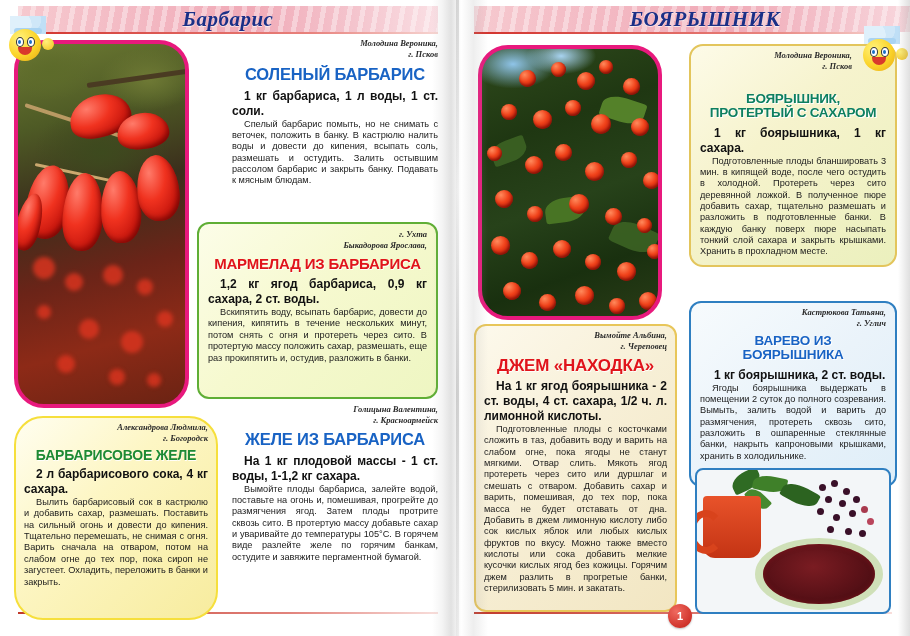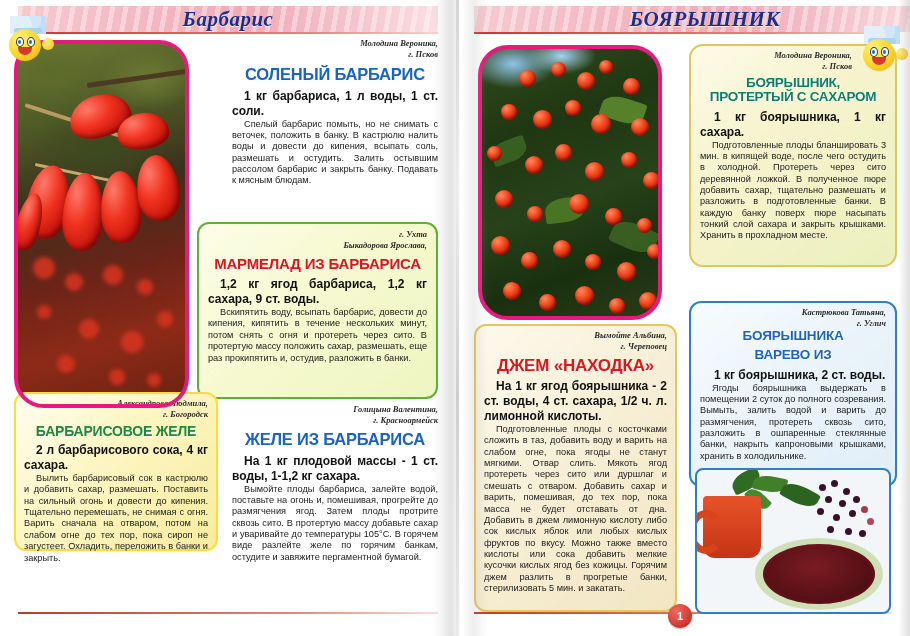--- a/index.html
+++ b/index.html
@@ -197,25 +197,25 @@
       <div class="ingr" style="margin-top:6px;">1 кг барбариса, 1 л воды, 1 ст. соли.</div>
       <div class="body">Спелый барбарис помыть, но не снимать с веточек, положить в банку. В кастрюлю налить воды и довести до кипения, всыпать соль, размешать и остудить. Залить остывшим рассолом барбарис и закрыть банку. Подавать к мясным блюдам.</div>
     </div>
 
     <div class="box box-green" style="left:197px;top:222px;width:241px;height:177px;padding:5px 9px 4px;">
       <div class="author">
         <div>г. Ухта</div>
         <div>Быкадорова Ярослава,</div>
       </div>
       <div class="rtitle t-red" style="margin-top:5px;">МАРМЕЛАД ИЗ БАРБАРИСА</div>
-      <div class="ingr" style="margin-top:6px;">1,2 кг ягод барбариса, 1,2 кг сахара, 9 ст. воды.</div>
+      <div class="ingr" style="margin-top:6px;">1,2 кг ягод барбариса, 0,9 кг сахара, 2 ст. воды.</div>
       <div class="body">Вскипятить воду, всыпать барбарис, довести до кипения, кипятить в течение нескольких минут, потом снять с огня и протереть через сито. В протертую массу положить сахар, размешать, еще раз прокипятить и, остудив, разложить в банки.</div>
     </div>
 
-    <div class="box box-yellow" style="left:14px;top:392px;width:204px;height:159px;padding:4px 8px;">
+    <div class="box box-yellow" style="left:14px;top:416px;width:204px;height:204px;padding:4px 8px;border-radius:29px;">
       <div class="author">
         <div>Александрова Людмила,</div>
         <div>г. Богородск</div>
       </div>
       <div class="rtitle t-green" style="margin-top:4px;">БАРБАРИСОВОЕ ЖЕЛЕ</div>
       <div class="ingr" style="margin-top:5px;">2 л барбарисового сока, 4 кг сахара.</div>
       <div class="body">Вылить барбарисовый сок в кастрюлю и добавить сахар, размешать. Поставить на сильный огонь и довести до кипения. Тщательно перемешать, не снимая с огня. Варить сначала на отваром, потом на слабом огне до тех пор, пока сироп не загустеет. Охладить, переложить в банки и закрыть.</div>
     </div>
 
     <div class="box" style="left:232px;top:404px;width:206px;height:200px;">
@@ -293,33 +293,33 @@
       <span class="sm-mouth"></span>
     </div>
     <div class="sm-hand"></div>
   </div>
 
   <div class="box box-ygreen" style="left:689px;top:44px;width:208px;height:223px;padding:4px 9px;">
     <div class="author" style="padding-right:34px;">
       <div>Молодина Вероника,</div>
       <div>г. Псков</div>
     </div>
-    <div class="rtitle t-tealsh" style="margin-top:4px;">БОЯРЫШНИК,</div>
+    <div class="rtitle t-tealsh" style="margin-top:20px;">БОЯРЫШНИК,</div>
     <div class="rtitle t-tealsh">ПРОТЕРТЫЙ С САХАРОМ</div>
     <div class="ingr" style="margin-top:6px;text-indent:14px;">1 кг боярышника, 1 кг сахара.</div>
     <div class="body">Подготовленные плоды бланшировать 3 мин. в кипящей воде, после чего остудить в холодной. Протереть через сито деревянной ложкой. В полученное пюре добавить сахар, тщательно размешать и разложить в подготовленные банки. В каждую банку поверх пюре насыпать тонкий слой сахара и закрыть крышками. Хранить в прохладном месте.</div>
   </div>
 
   <div class="box box-blue" style="left:689px;top:276px;width:208px;height:186px;padding:4px 9px;">
     <div class="author">
       <div>Кастрюкова Татьяна,</div>
       <div>г. Углич</div>
     </div>
+    <div class="rtitle t-bluesh" style="margin-top:5px;">ВАРЕВО ИЗ</div>
     <div class="rtitle t-bluesh">БОЯРЫШНИКА</div>
-    <div class="rtitle t-bluesh" style="margin-top:5px;">ВАРЕВО ИЗ</div>
     <div class="ingr" style="margin-top:6px;text-indent:14px;">1 кг боярышника, 2 ст. воды.</div>
     <div class="body">Ягоды боярышника выдержать в помещении 2 суток до полного созревания. Вымыть, залить водой и варить до размягчения, протереть сквозь сито, разложить в ошпаренные стеклянные банки, накрыть капроновыми крышками, хранить в холодильнике.</div>
   </div>
 
   <div class="box box-yell2" style="left:474px;top:324px;width:203px;height:288px;padding:4px 8px;">
     <div class="author">
       <div>Вымойте Альбина,</div>
       <div>г. Череповец</div>
     </div>
     <div class="rtitle t-red" style="margin-top:5px;font-size:17px;">ДЖЕМ «НАХОДКА»</div>

